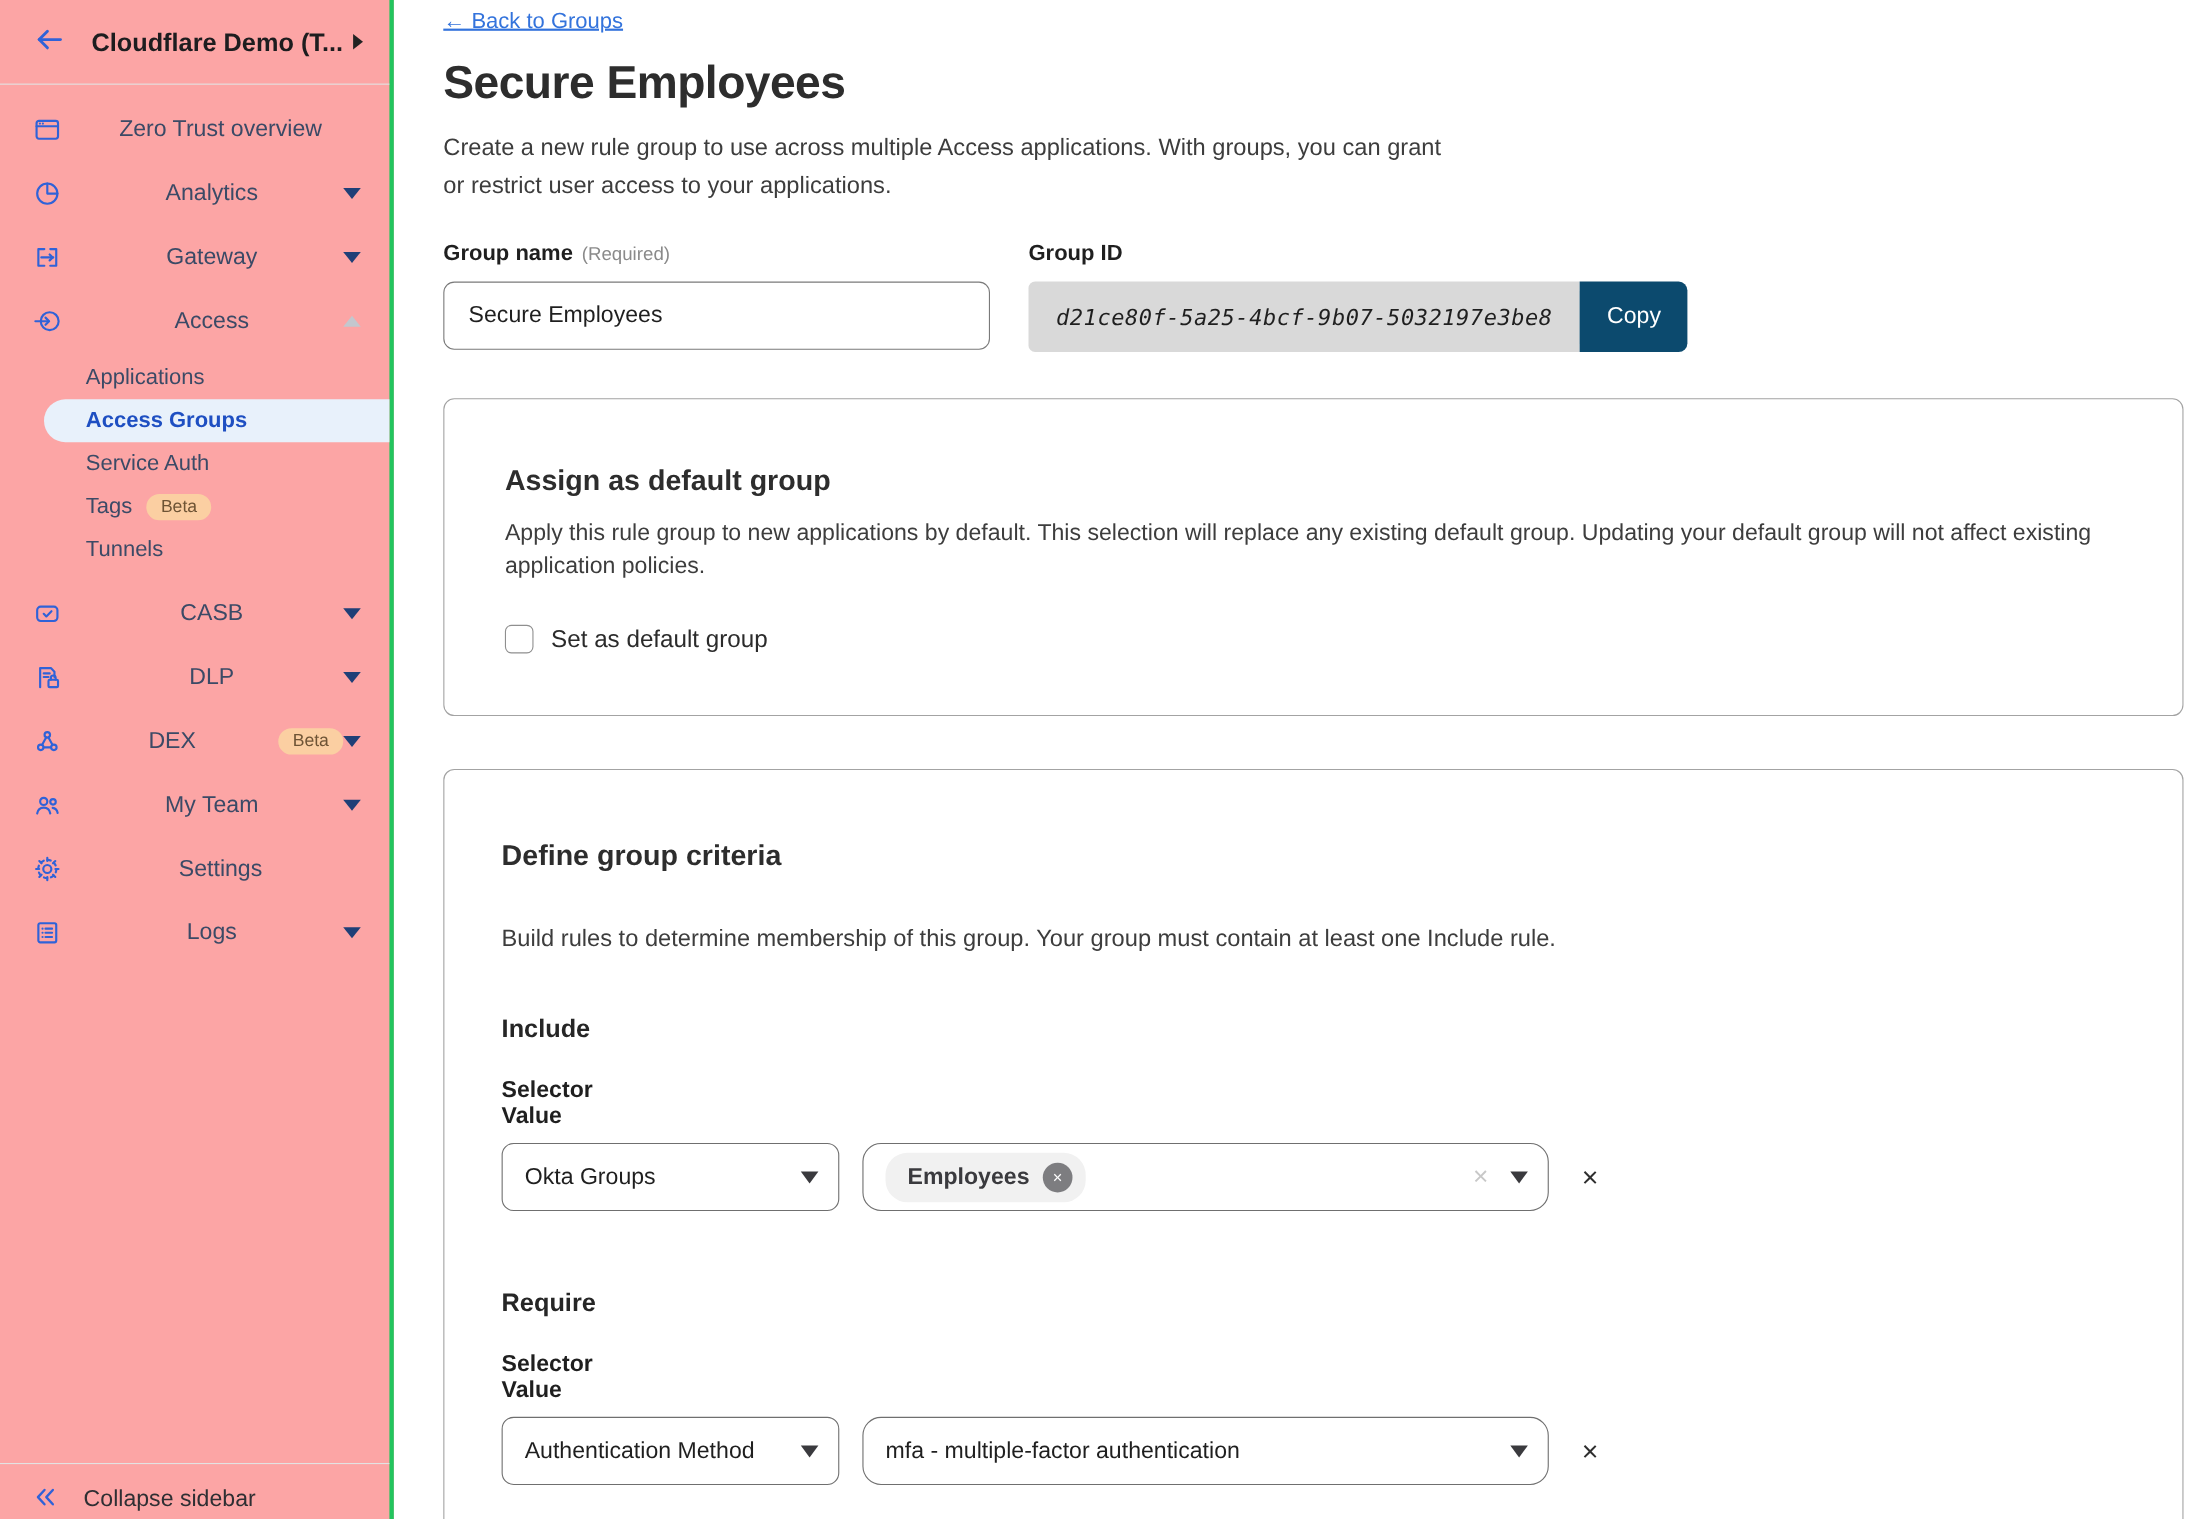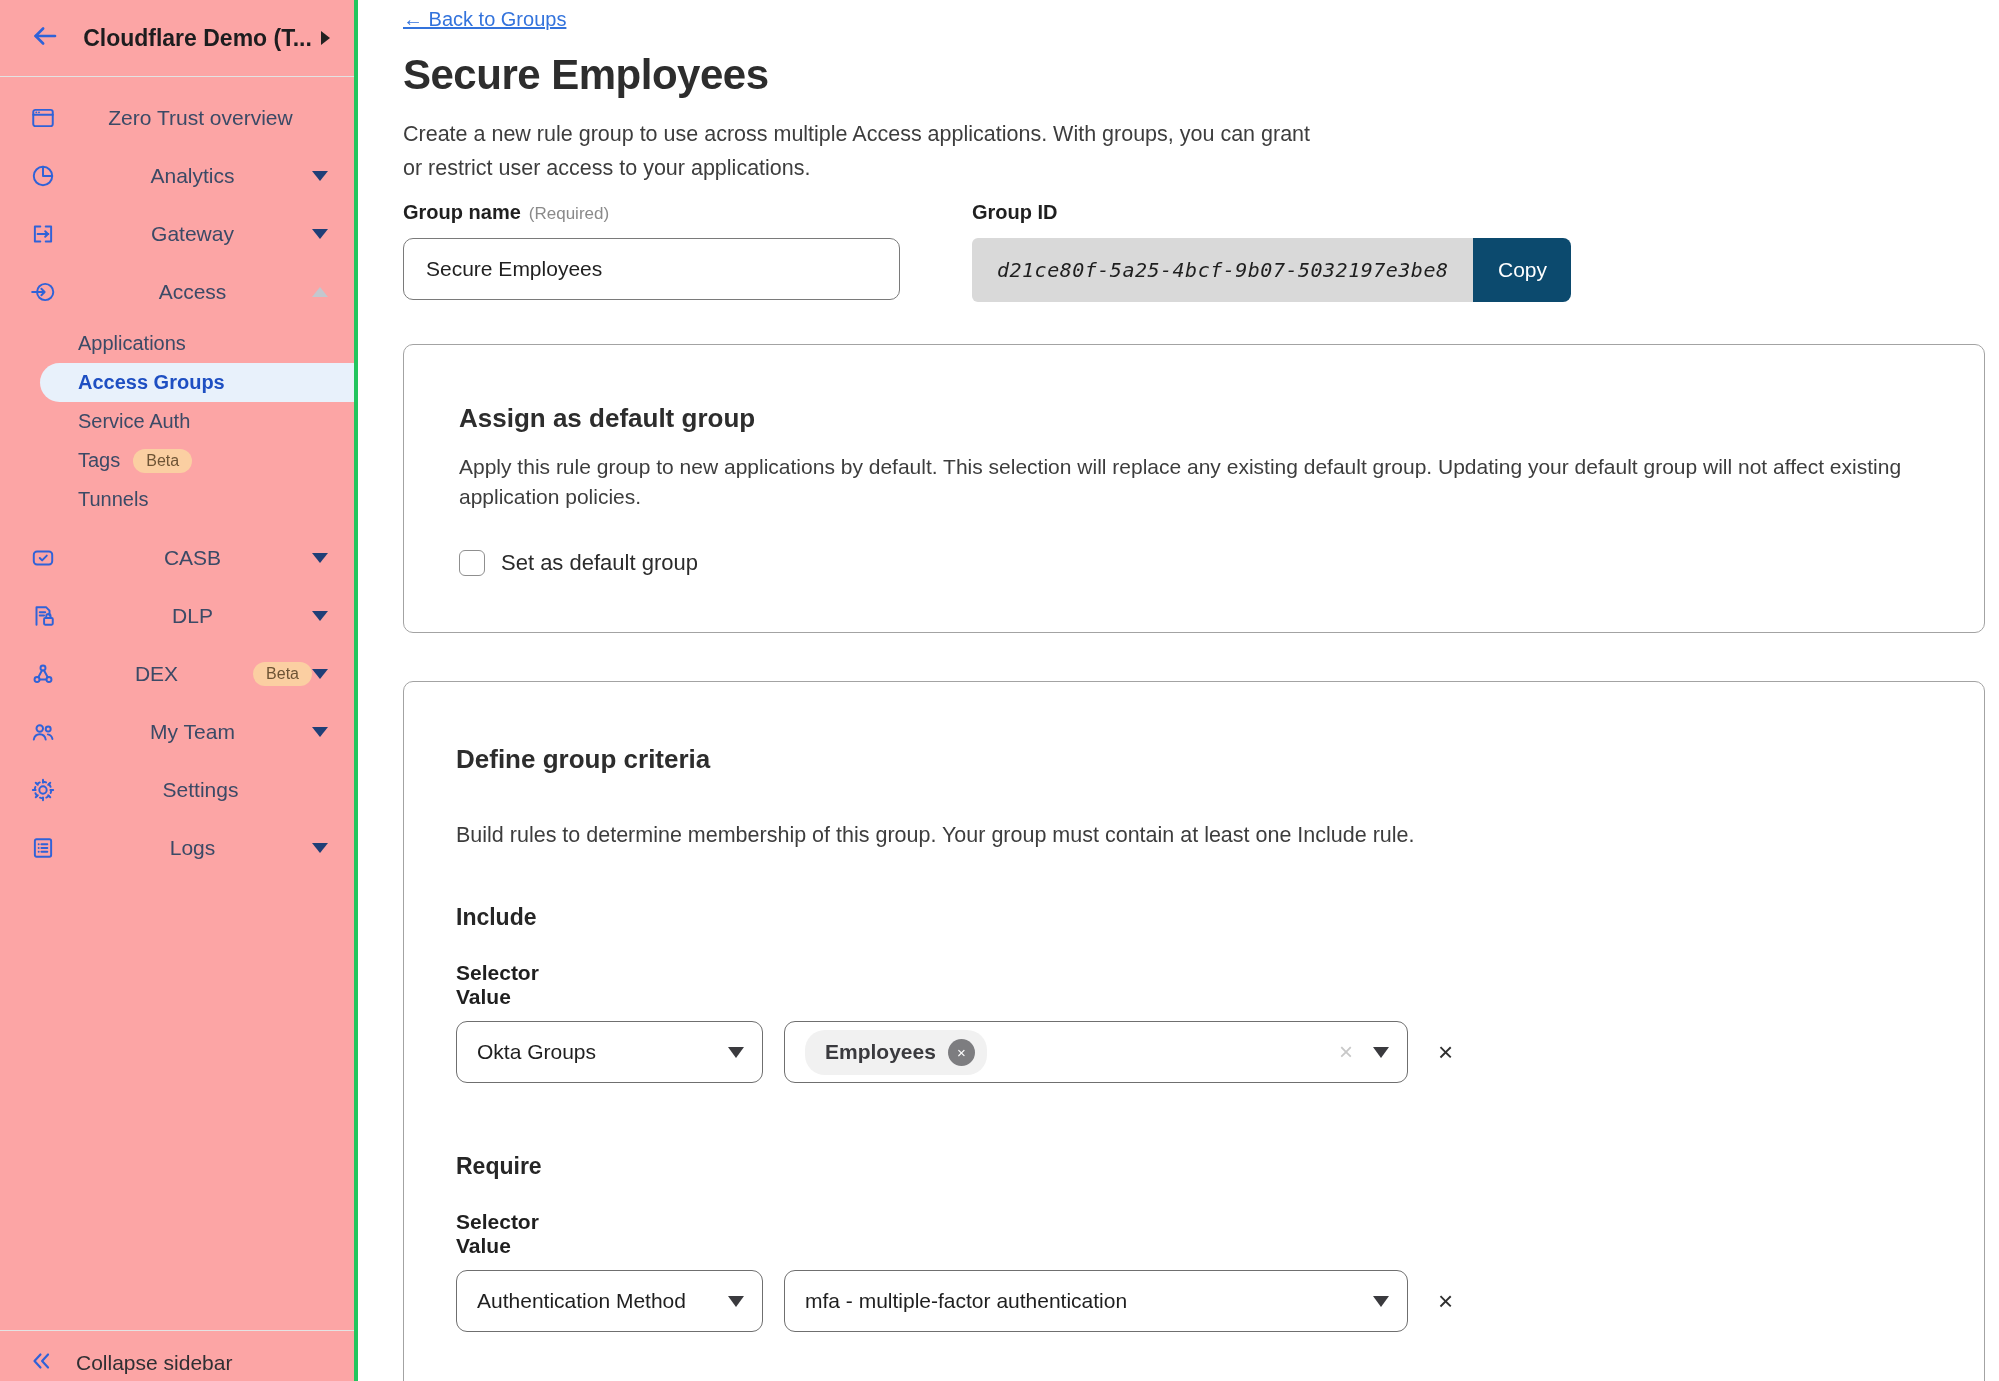--- a/index.html
+++ b/index.html
@@ -26,21 +26,21 @@
   .sb-footer .lbl { font-size:21px; color:#2f2f33; margin-left:22px; }
   svg.sbi { stroke:#2f62d8; fill:none; stroke-width:1.8; stroke-linecap:round; stroke-linejoin:round; }
 
   
   .main { flex:1; padding:8px 14px 0 45px; }
   .back-link { display:inline-block; font-size:20px; color:#3373dc; text-decoration:underline; cursor:pointer; }
   h1.page-title { margin-top:20px; font-size:42px; font-weight:650; color:#2d2d2d; letter-spacing:-0.5px; }
   .intro { margin-top:18px; font-size:21.5px; color:#3d3d3d; line-height:34px; }
   .intro span { display:block; }
 
-  .form-row { display:flex; margin-top:16px;gap:37px; }
+  .form-row { display:flex; margin-top:34px; }
   .label-row { font-size:20px; color:#1f1f1f; }
   .label-bold { font-weight:700; }
   .required-hint { color:#8a8a8a; font-size:17px; margin-left:8px; font-weight:400; }
   .name-col { width:497px; }
   .name-input { margin-top:14px; width:497px; height:62px; border:1px solid #7a7a7a; border-radius:10px; padding:0 22px; font-size:21px; color:#1f1f1f; font-family:inherit; background:#fff; }
   .gid-col { margin-left:35px; }
   .gid-wrap { margin-top:14px; display:flex; height:64px; }
   .gid-value { display:flex; align-items:center; background:#d9d9d9; border-radius:6px 0 0 6px; padding:0 25px; font-family:"DejaVu Sans Mono","Liberation Mono",monospace; font-size:20px; color:#1f1f1f; letter-spacing:0.5px;font-style:italic; }
   .copy-btn { width:98px; border:none; background:#0c4a6e; color:#fff; font-size:21px; font-family:inherit; border-radius:0 8px 8px 0; cursor:pointer; }
 
@@ -58,21 +58,21 @@
   h3.rule-heading { font-size:23px; font-weight:700; color:#262626; }
   .h-include { margin-top:56px; }
   .h-require { margin-top:70px; }
   .sel-labels { display:flex; margin-top:30px; font-size:21px; font-weight:700; color:#1f1f1f;flex-direction:column; }
   .sel-labels .l1 { width:328px; }
   .rule-row { display:flex; align-items:center; margin-top:12px; }
   .select-box { height:62px; border:1px solid #6f6f6f; border-radius:11px; background:#fff; display:flex; align-items:center; padding:0 18px 0 20px; cursor:pointer; }
   .select-box .sel-text { font-size:21px; color:#1f1f1f; flex:1; }
   .sel-caret { width:0; height:0; border-left:8px solid transparent; border-right:8px solid transparent; border-top:11px solid #3a3a3e; }
   .sb-selector { width:307px; }
-  .sb-value { width:624px; margin-left:21px; }
+  .sb-value { width:624px; margin-left:21px;border-radius:17px; }
   .tag-pill { display:flex; align-items:center; background:#f1f1f1; border-radius:20px; padding:9px 12px 9px 20px; }
   .tag-pill .tag-txt { font-size:21px; font-weight:600; color:#3a3a3e; }
   .tag-x { width:27px; height:27px; border-radius:50%; background:#7d7d80; color:#fff; font-size:15px; display:flex; align-items:center; justify-content:center; margin-left:12px; cursor:pointer; }
   .clear-x { color:#c8c8c8; font-size:24px; margin-right:20px; cursor:pointer; }
   .value-flex { flex:1; display:flex; align-items:center; }
   .row-remove { font-size:26px; color:#2f2f2f; margin-left:30px; cursor:pointer; line-height:1; font-weight:300; }
 </style>
 </head>
 <body>
 

